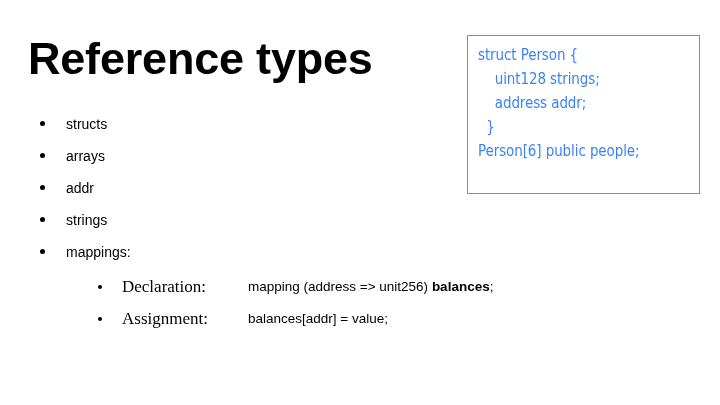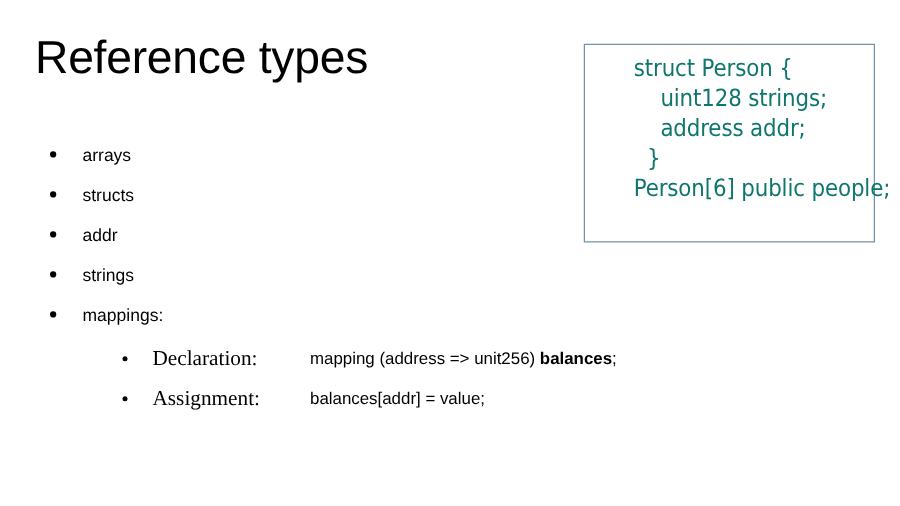--- a/index.html
+++ b/index.html
@@ -14,24 +14,24 @@
     background: #ffffff;
     overflow: hidden;
     font-family: "Liberation Sans", sans-serif;
     color: #000000;
   }
 
   
   #slide-title {
     position: absolute;
     left: 28px;
-    top: 24px;
-    font-size: 37px;
+    top: 37px;
+    font-size: 45px;
     line-height: 44px;
-    font-weight: 400;
+    font-weight: 700;
     letter-spacing: -0.2px;
     white-space: nowrap;
   }
 
   
   #bullet-list {
     position: absolute;
     left: 40px;
     top: 108px;
     width: 400px;
@@ -108,45 +108,44 @@
     top: 35px;
     width: 233px;
     height: 159px;
     box-sizing: border-box;
     border: 1px solid #7593a6;
     background: #ffffff;
     padding: 7px 0 0 10px;
   }
   .code-line {
     font-family: "DejaVu Sans Condensed", "Liberation Sans Narrow", "Liberation Sans", sans-serif;
-    font-size: 19px;
+    font-size: 15px;
     line-height: 24px;
     white-space: pre;
-    color: #0f766e;
+    color: #3b82f6;
     letter-spacing: -0.1px;
-    margin-left: 29px;
   }
 </style>
 </head>
 <body>
 
 <div id="slide" style="background: rgb(255, 255, 255); color: rgb(0, 0, 0);">
 
   <div id="slide-title">Reference types</div>
 
   <div id="bullet-list">
 
     <div class="bullet-row">
       <span class="bullet-dot"></span>
-      <span class="bullet-text">arrays</span>
+      <span class="bullet-text">structs</span>
     </div>
 
     <div class="bullet-row">
       <span class="bullet-dot"></span>
-      <span class="bullet-text">structs</span>
+      <span class="bullet-text">arrays</span>
     </div>
 
     <div class="bullet-row">
       <span class="bullet-dot"></span>
       <span class="bullet-text">addr</span>
     </div>
 
     <div class="bullet-row">
       <span class="bullet-dot"></span>
       <span class="bullet-text">strings</span>

